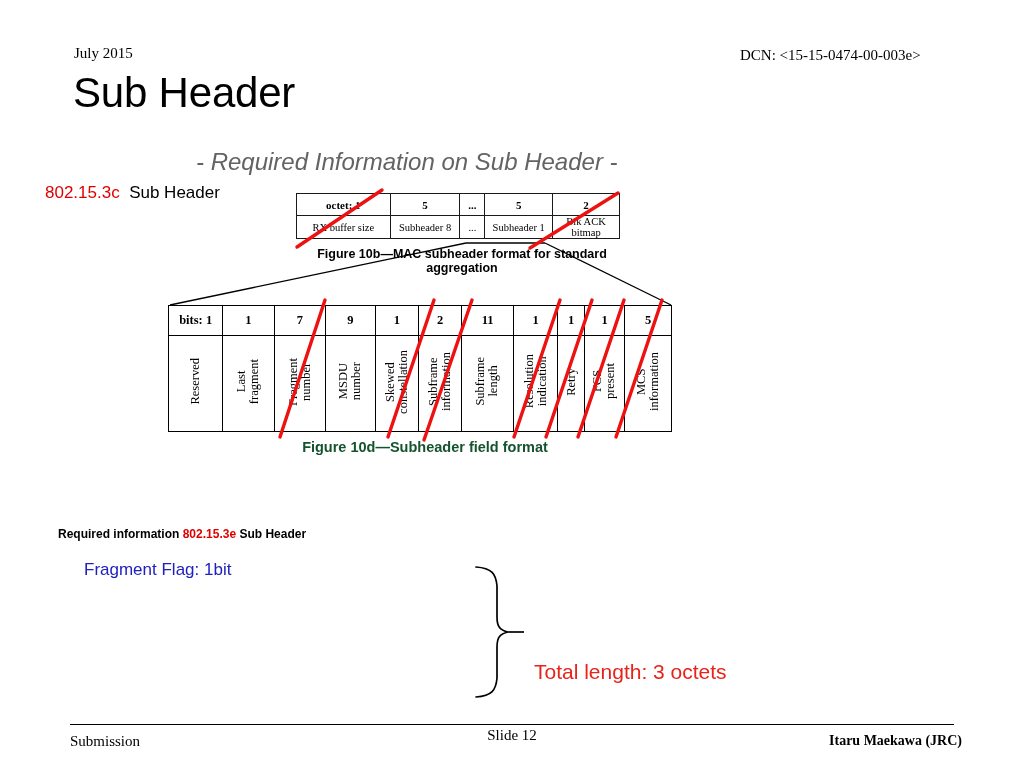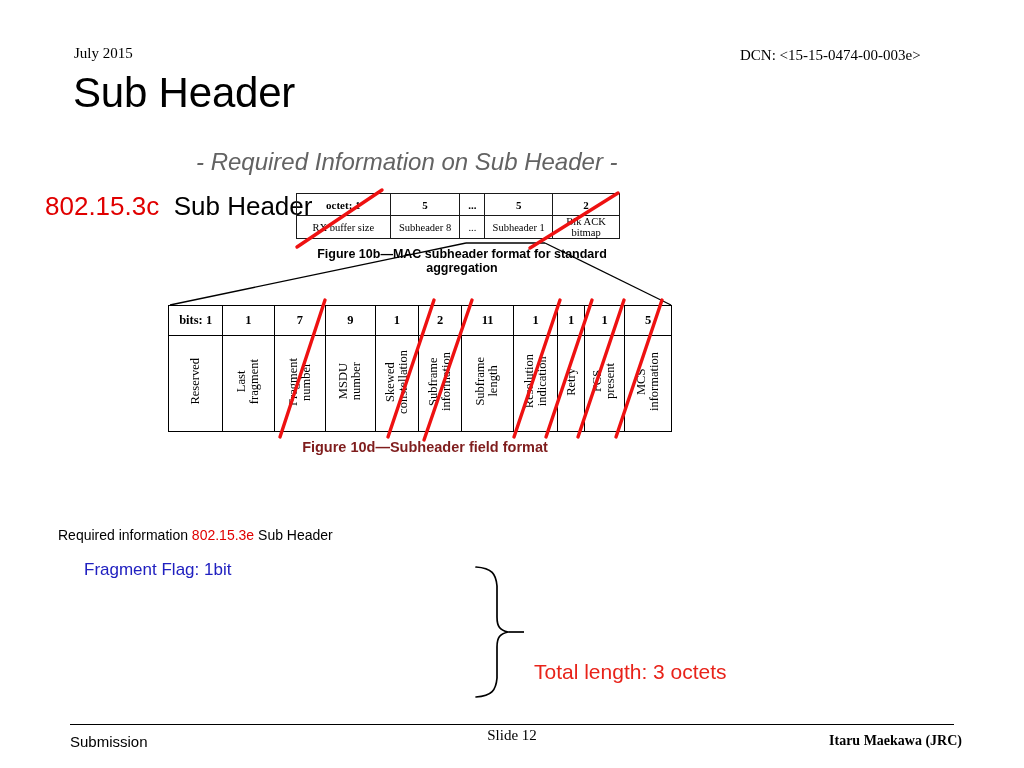--- a/index.html
+++ b/index.html
@@ -37,22 +37,22 @@
   }
   .slide-subtitle {
     position: absolute; left: 196px; top: 148px;
     font-size: 24px; font-style: italic;
     color: #636363;
     white-space: nowrap;
   }
 
   
   .lbl-3c-row {
-    position: absolute; left: 45px; top: 191px;
-    font-size: 26px; white-space: nowrap;
+    position: absolute; left: 45px; top: 183px;
+    font-size: 17px; white-space: nowrap;
   }
   .lbl-3c-row .red { color: #e00000; }
   .lbl-3c-row .blk { color: #000; }
 
   
   .fig10b {
     position: absolute; left: 296px; top: 193px;
     width: 324px;
   }
   table.ftable {
@@ -105,34 +105,34 @@
     line-height: 1.05;
     font-size: 12.5px;
     font-family: "Liberation Serif", serif;
     color: #000;
     white-space: pre-line;
     text-align: center;
   }
   .fig10d-cap {
     position: absolute; left: 280px; top: 439px;
     width: 290px; text-align: center;
-    font-size: 14.5px; font-weight: bold; color: #7f1d1d;
+    font-size: 14.5px; font-weight: bold; color: #14532d;
   }
 
   
   #overlay {
     position: absolute; left: 0; top: 0;
     width: 1024px; height: 768px;
     pointer-events: none;
   }
 
   
   .req-line {
     position: absolute; left: 58px; top: 527px;
-    font-size: 14px; font-weight: normal; white-space: nowrap;
+    font-size: 12px; font-weight: bold; white-space: nowrap;
   }
   .req-line .red { color: #e00000; }
   .req-line .blk { color: #000; }
 
   .bullets { position: absolute; left: 84px; top: 560px; }
   .bullet {
     font-size: 17px; color: #2020c0;
     margin-bottom: 24px; white-space: nowrap;
   }
   .total-len {
@@ -141,21 +141,21 @@
   }
 
   
   .footer-rule {
     position: absolute; left: 70px; top: 724px;
     width: 884px; height: 0;
     border-top: 1.6px solid #000;
   }
   .f-left {
     position: absolute; left: 70px; top: 733px;
-    font-family: Liberation Sans, sans-serif;
+    font-family: Liberation Serif, serif;
     font-size: 15px; color: #000;
   }
   .f-mid {
     position: absolute; left: 0; top: 727px;
     width: 1024px; text-align: center;
     font-family: "Liberation Serif", serif;
     font-size: 15px; color: #000;
   }
   .f-right {
     position: absolute; right: 62px; top: 733px;

